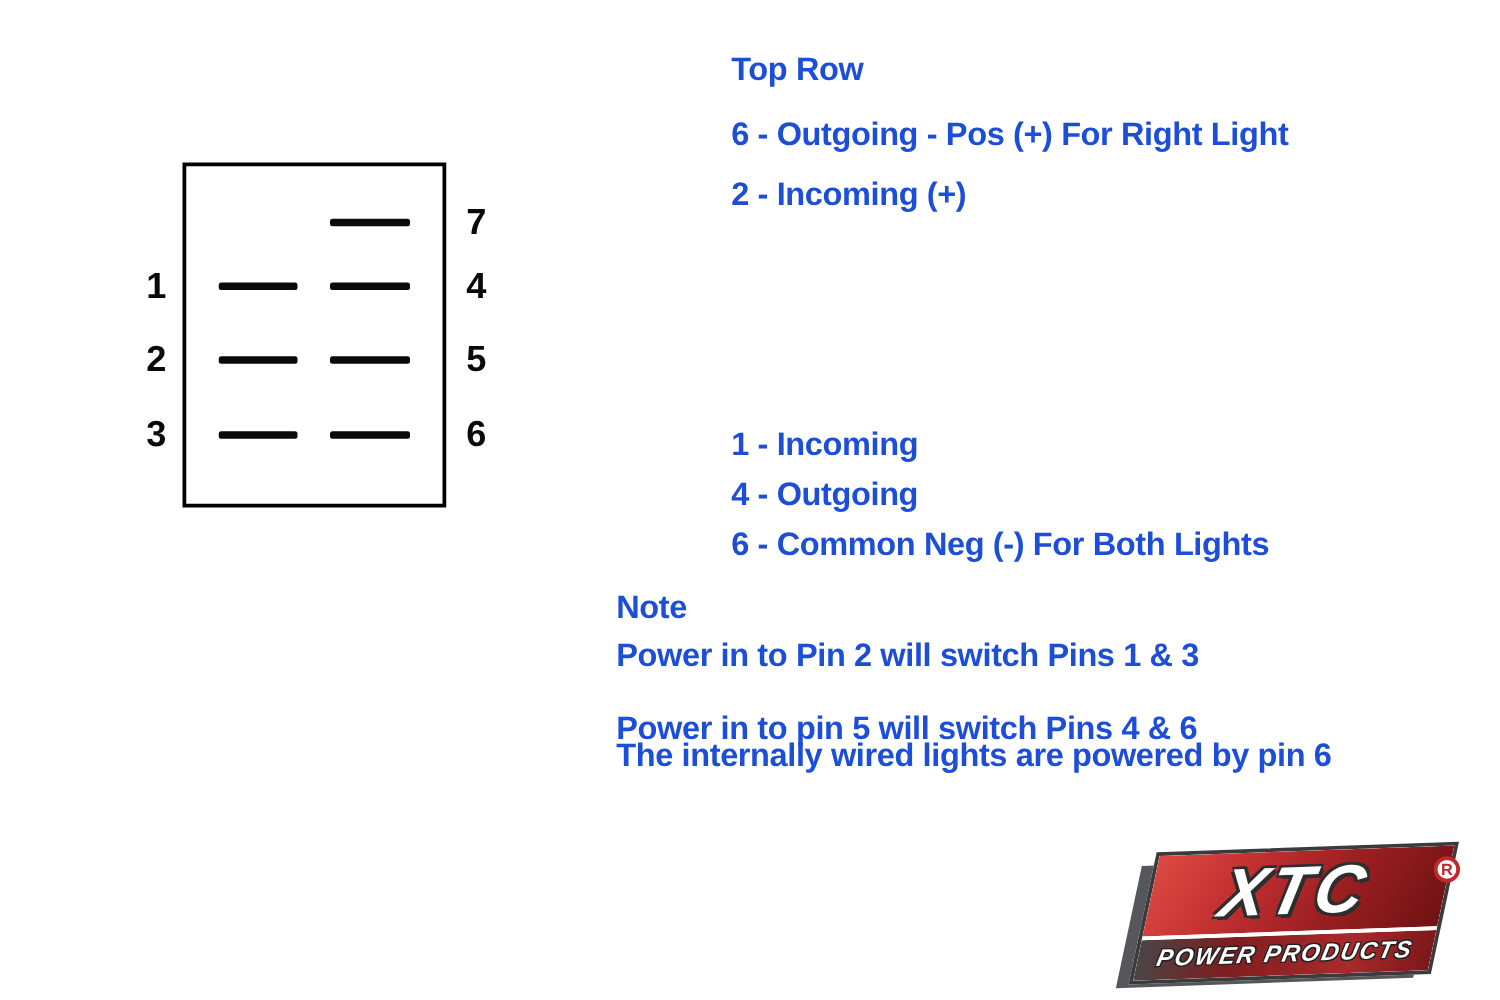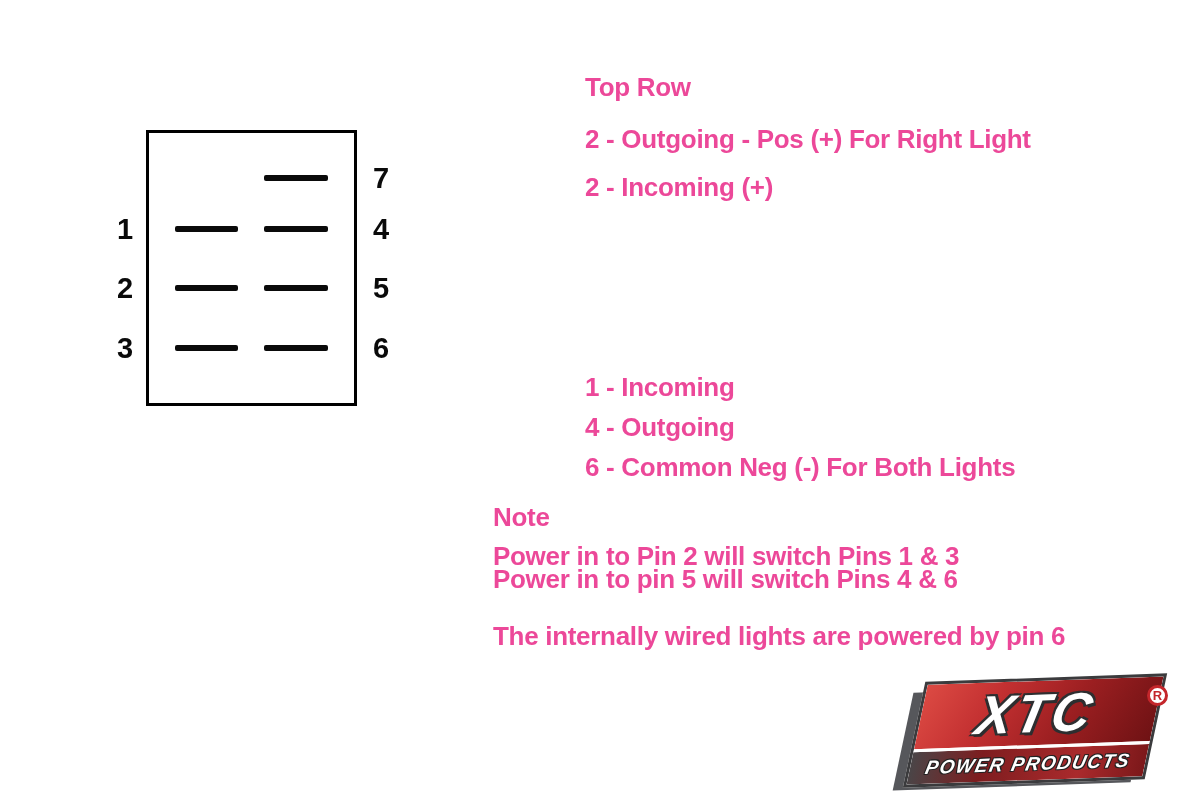--- a/index.html
+++ b/index.html
@@ -50,39 +50,38 @@
   .pn-14 { top: 212px; }
   .pn-25 { top: 271px; }
   .pn-36 { top: 331px; }
 
   
   .txt {
     position: absolute;
     font-weight: bold;
     font-size: 26px;
     letter-spacing: -0.3px;
-    color: #ec4899;
+    color: #1d4ed8;
     white-space: nowrap;
-    margin-top: 32px;
   }
   .legend-x { left: 585px; }
   .note-x   { left: 493px; }
 
   .y-toprow  { top: 40px; }
   .y-pin1    { top: 92px; }
   .y-pin2    { top: 140px; }
   .y-pin3    { top: 188px; }
   .y-botrow  { top: 250px; }
   .y-pin4    { top: 300px; }
   .y-pin5    { top: 340px; }
   .y-pin6    { top: 380px; }
   .y-pin7    { top: 420px; }
   .y-note    { top: 470px; }
   .y-note1   { top: 509px; }
-  .y-note2   { top: 532px; text-align: right; }
+  .y-note2   { top: 567px; text-align: right; }
   .y-note3   { top: 589px; }
 
   
   .logo {
     position: absolute;
     left: 905px; top: 676px;
     width: 262px; height: 120px;
   }
   .logo-shadow {
     position: absolute;
@@ -173,21 +172,21 @@
 
   <div class="pin-num pin-col-left pn-14">1</div>
   <div class="pin-num pin-col-left pn-25">2</div>
   <div class="pin-num pin-col-left pn-36">3</div>
   <div class="pin-num pin-col-right pn-7">7</div>
   <div class="pin-num pin-col-right pn-14">4</div>
   <div class="pin-num pin-col-right pn-25">5</div>
   <div class="pin-num pin-col-right pn-36">6</div>
 
   <div class="txt legend-x y-toprow">Top Row</div>
-  <div class="txt legend-x y-pin1">2 - Outgoing - Pos (+) For Right Light</div>
+  <div class="txt legend-x y-pin1">6 - Outgoing - Pos (+) For Right Light</div>
   <div class="txt legend-x y-pin2">2 - Incoming (+)</div>
 
   <div class="txt legend-x y-pin5">1 - Incoming</div>
   <div class="txt legend-x y-pin6">4 - Outgoing</div>
   <div class="txt legend-x y-pin7">6 - Common Neg (-) For Both Lights</div>
 
   <div class="txt note-x y-note">Note</div>
   <div class="txt note-x y-note1">Power in to Pin 2 will switch Pins 1 &amp; 3</div>
   <div class="txt note-x y-note2">Power in to pin 5 will switch Pins 4 &amp; 6</div>
   <div class="txt note-x y-note3">The internally wired lights are powered by pin 6</div>

